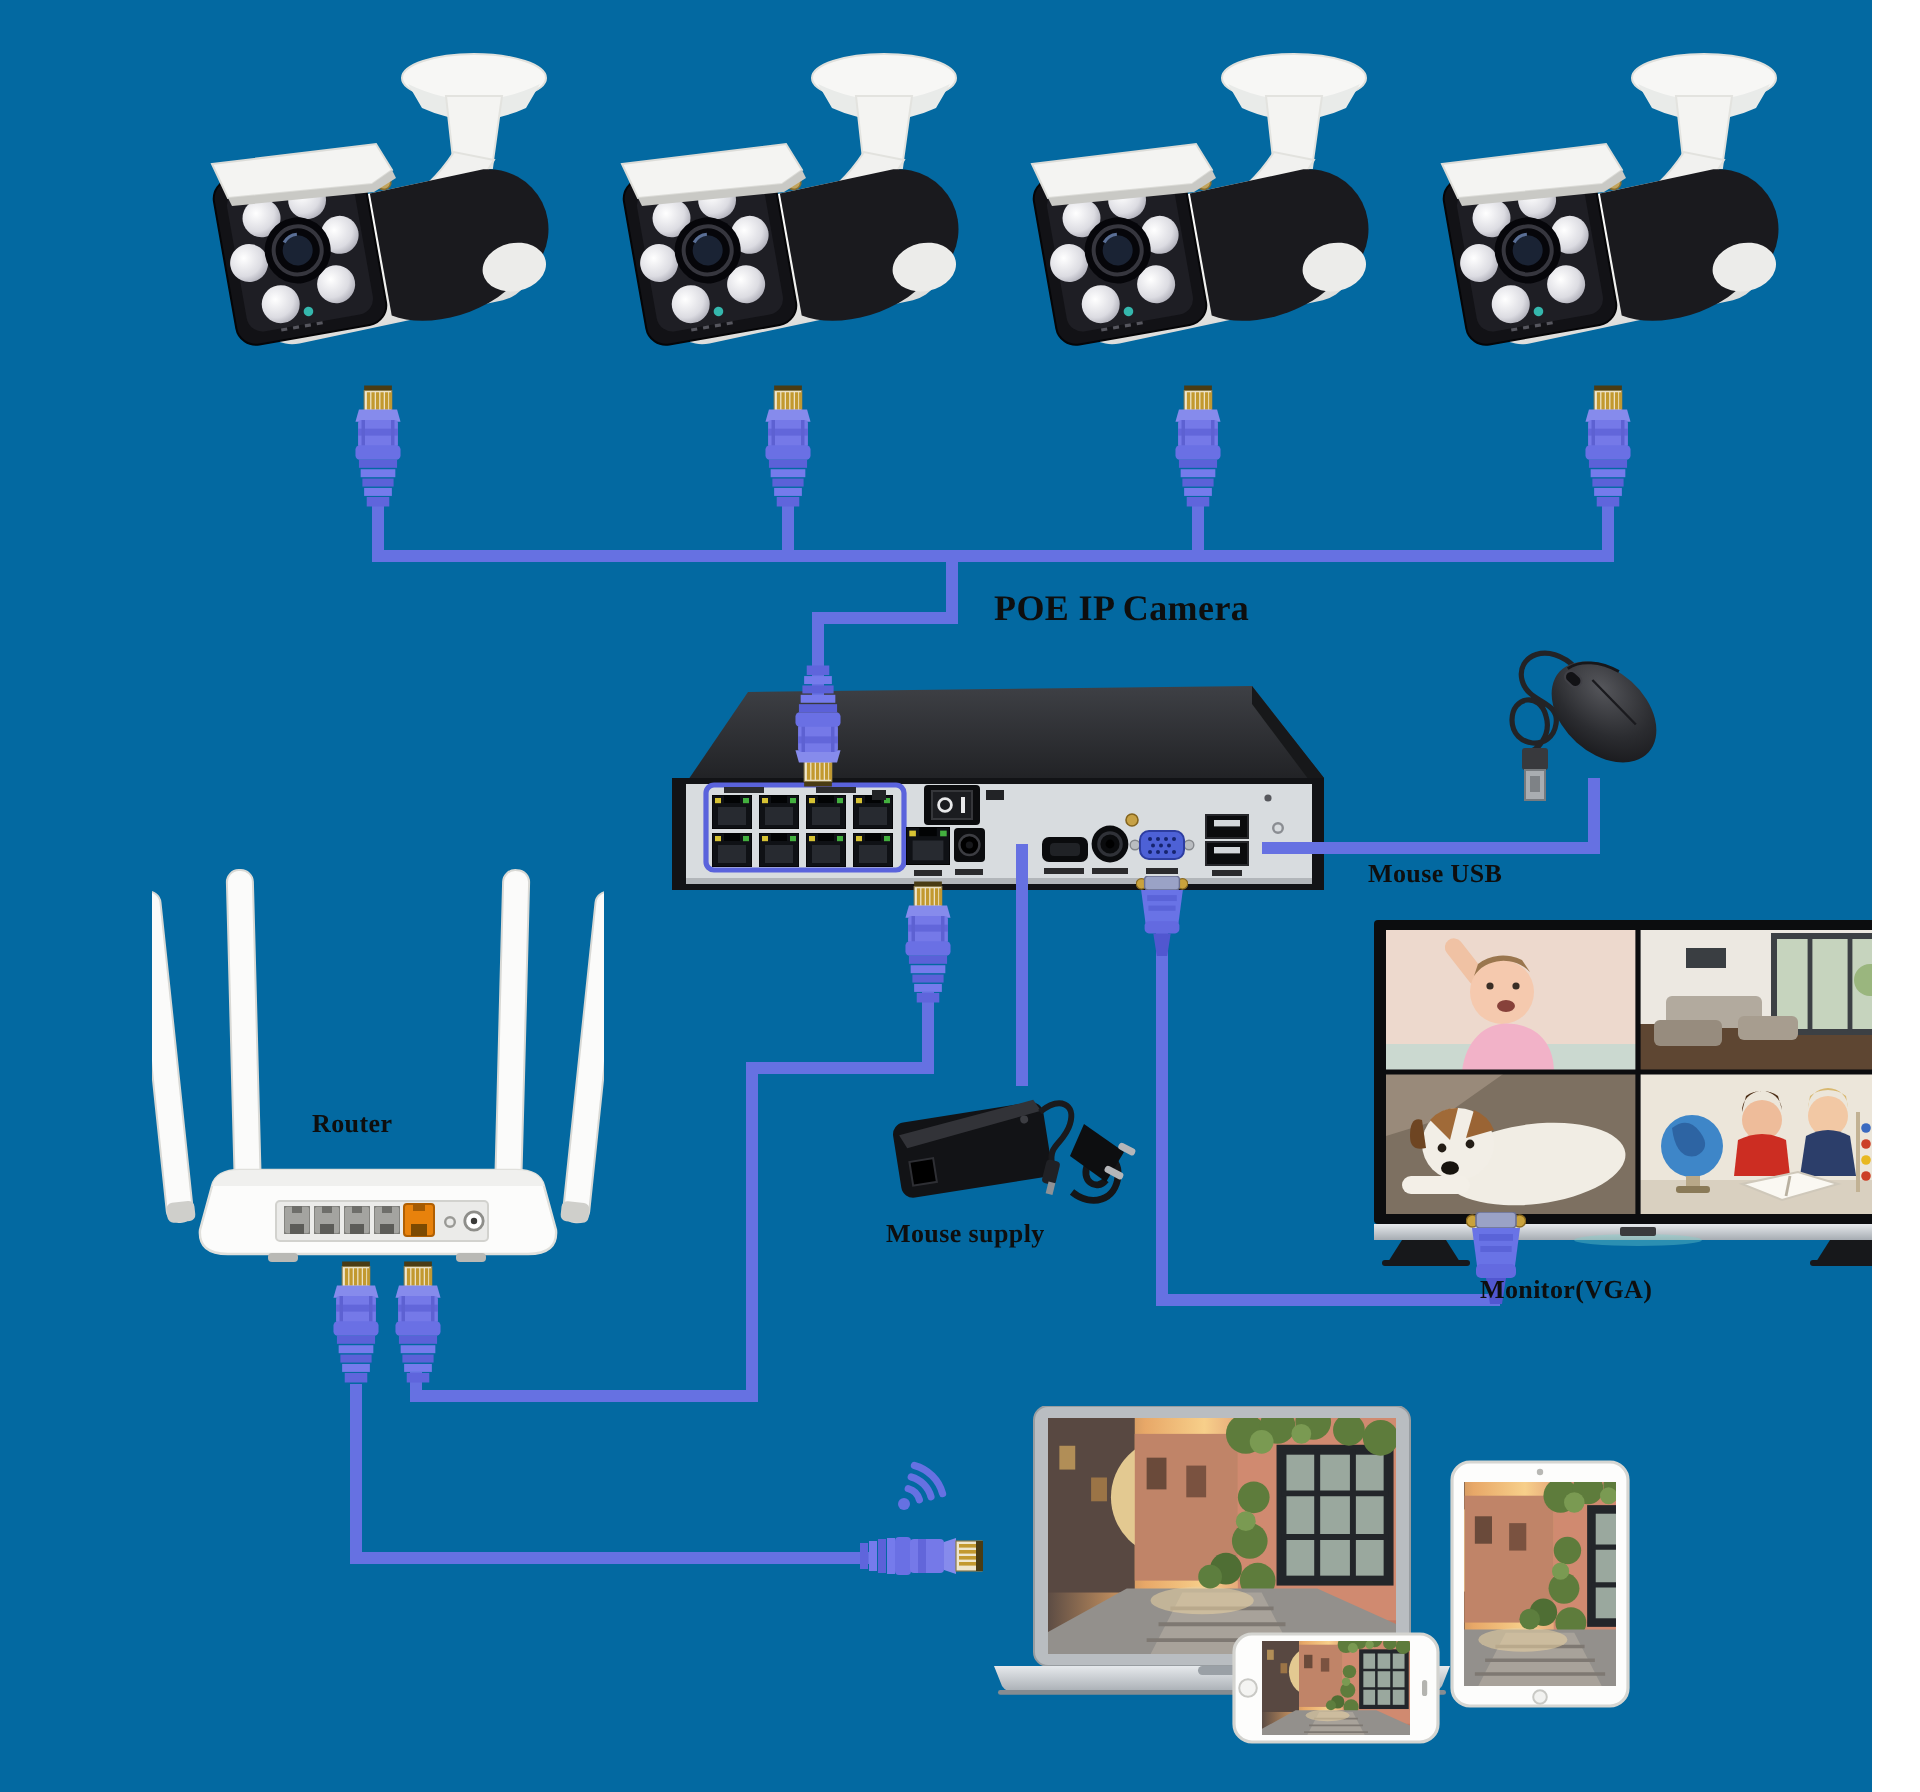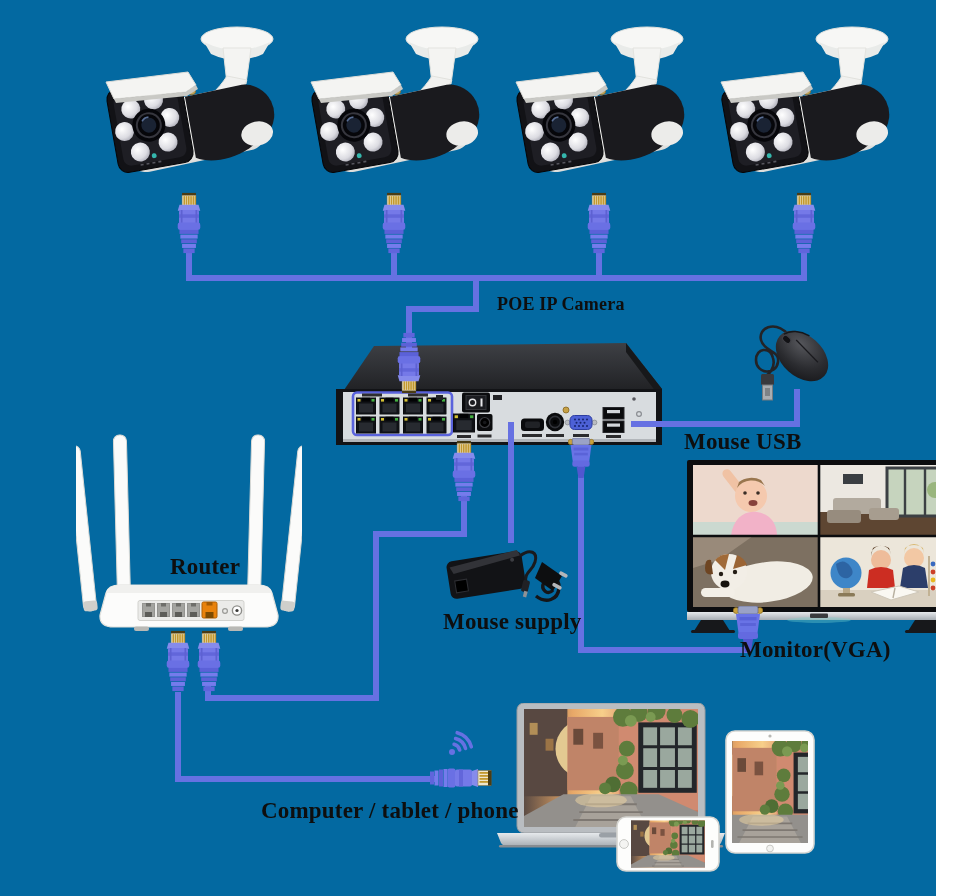--- a/index.html
+++ b/index.html
@@ -1,19 +1,19 @@
 <!DOCTYPE html>
 <html><head>
 <meta charset="utf-8">
 <style>
   html,body{margin:0;padding:0;background:#fff;}
   #canvas{position:relative;width:936px;height:896px;background:#0369a1;overflow:hidden;
           font-family:Liberation Serif, serif;}
   .abs{position:absolute;}
-  .lbl{position:absolute;font-weight:700;color:#0e0e0e;font-size:23px;letter-spacing:.2px;white-space:nowrap;}
+  .lbl{position:absolute;font-weight:700;color:#0e0e0e;font-size:13px;letter-spacing:.2px;white-space:nowrap;}
 </style>
 </head>
 <body>
 
 <div id="canvas">
 
   <svg width="0" height="0" style="position:absolute" aria-hidden="true">
     <defs>
       <linearGradient id="camBody" x1="0" y1="0" x2="0" y2="1">
         <stop offset="0" stop-color="#ffffff"></stop>
@@ -628,18 +628,17 @@
     <g stroke="#6671e2" stroke-width="3.6" fill="none" stroke-linecap="round">
       <path d="M12.1,24.3 A8,8 0 0 1 17.7,29.9"></path>
       <path d="M13.6,18.5 A14,14 0 0 1 23.5,28.4"></path>
       <path d="M15.2,12.7 A20,20 0 0 1 29.3,26.8"></path>
     </g>
     <circle cx="10" cy="32" r="3" fill="#6671e2"></circle>
   </svg>
 
   <div class="lbl" style="left:497px;top:294px;font-size:18px">POE IP Camera</div>
   <div class="lbl" style="left:684px;top:429px">Mouse USB</div>
-  <div class="lbl" style="left:170px;top:554px">Router</div>
+  <div class="lbl" style="left:156px;top:554px">Router</div>
   <div class="lbl" style="left:443px;top:609px">Mouse supply</div>
   <div class="lbl" style="left:740px;top:637px">Monitor(VGA)</div>
-  <div class="lbl" style="left:261px;top:798px">Computer / tablet / phone</div>
 
 </div>
 
 </body></html>

